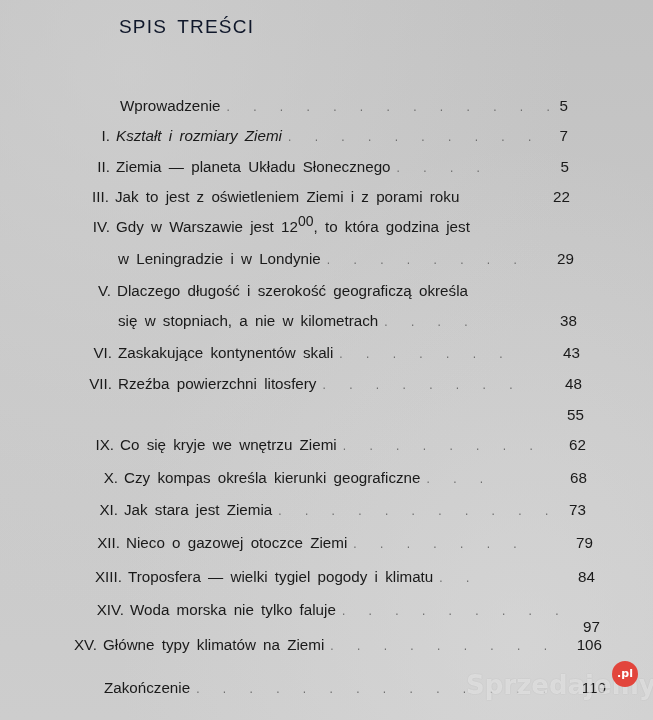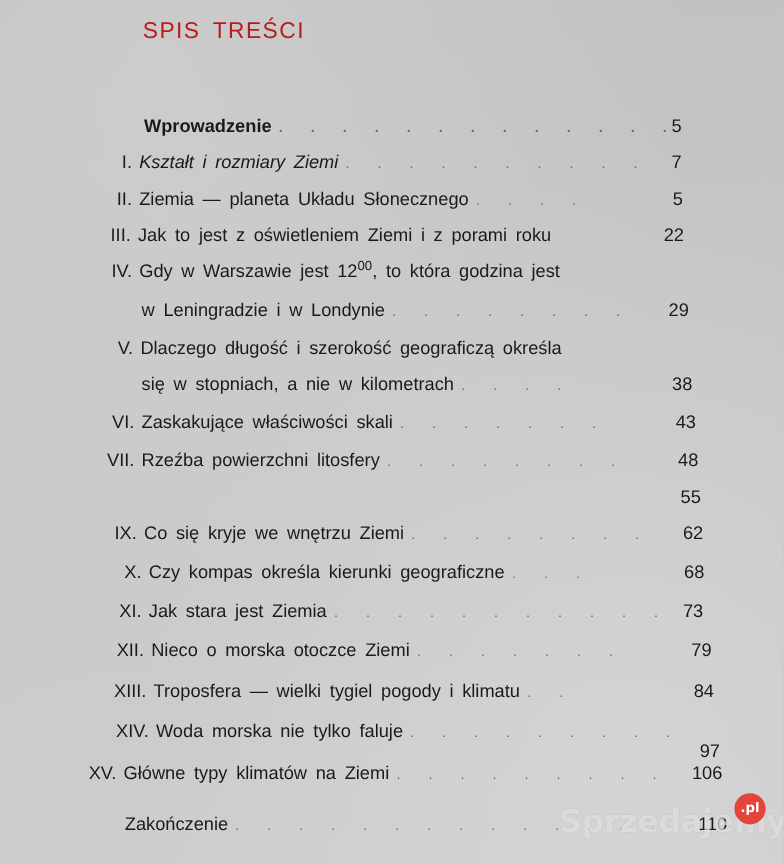--- a/index.html
+++ b/index.html
@@ -23,21 +23,21 @@
       position: absolute;
       left: 0; top: 0;
       width: 653px; height: 720px;
     }
     .title {
       position: absolute;
       left: 119px;
       top: 16px;
       font-size: 19px;
       letter-spacing: 1.2px;
-      color: #b91c1c;
+      color: #0f172a;
       word-spacing: 4px;
     }
     .toc {
       position: absolute;
       left: 0; top: 0;
       width: 653px; height: 720px;
     }
     .entry {
       position: absolute;
       height: 22px;
@@ -66,21 +66,21 @@
     }
     .page-num {
       position: absolute;
       font-size: 15.2px;
       line-height: 22px;
       color: #1a1a1a;
       text-align: right;
       width: 40px;
     }
     sup {
-      font-size: 11px;
+      font-size: 14px;
       vertical-align: 6px;
       line-height: 0;
     }
     .watermark {
       position: absolute;
       left: 466px;
       top: 670px;
       font-family: "DejaVu Sans", sans-serif;
       font-weight: bold;
       font-size: 26px;
@@ -106,21 +106,21 @@
   </style>
 </head>
 <body>
 
 <div class="page">
 
   <div class="title">SPIS TREŚCI</div>
 
   <div class="toc">
 
-    <div class="entry" style="left:70px; top:95px;font-weight:bold;">
+    <div class="entry" style="left:70px; top:95px;">
       <span class="num" style="width:44px;"></span>
       <span class="text" style="margin-left:6px;">Wprowadzenie</span>
       <span class="leader">. . . . . . . . . . . . .</span>
     </div>
     <div class="page-num" style="left:528px; top:95px;">5</div>
 
     <div class="entry" style="left:50px; top:125px;">
       <span class="num" style="width:60px;">I.</span>
       <span class="text" style="margin-left:6px;font-style:italic;">Kształt i rozmiary Ziemi</span>
       <span class="leader">. . . . . . . . . .</span>
@@ -155,21 +155,21 @@
       <span class="text" style="margin-left:6px;">Dlaczego długość i szerokość geograficzą określa</span>
     </div>
     <div class="entry" style="left:118px; top:310px;">
       <span class="text">się w stopniach, a nie w kilometrach</span>
       <span class="leader">. . . .</span>
     </div>
     <div class="page-num" style="left:537px; top:310px;">38</div>
 
     <div class="entry" style="left:46px; top:342px;">
       <span class="num" style="width:66px;">VI.</span>
-      <span class="text" style="margin-left:6px;">Zaskakujące właściwości skali</span>
+      <span class="text" style="margin-left:6px;">Zaskakujące kontynentów skali</span>
       <span class="leader">. . . . . . .</span>
     </div>
     <div class="page-num" style="left:540px; top:342px;">43</div>
 
     <div class="entry" style="left:46px; top:373px;">
       <span class="num" style="width:66px;">VII.</span>
       <span class="text" style="margin-left:6px;">Rzeźba powierzchni litosfery</span>
       <span class="leader">. . . . . . . .</span>
     </div>
     <div class="page-num" style="left:542px; top:373px;">48</div>
@@ -192,21 +192,21 @@
 
     <div class="entry" style="left:46px; top:499px;">
       <span class="num" style="width:72px;">XI.</span>
       <span class="text" style="margin-left:6px;">Jak stara jest Ziemia</span>
       <span class="leader">. . . . . . . . . . . .</span>
     </div>
     <div class="page-num" style="left:546px; top:499px;">73</div>
 
     <div class="entry" style="left:46px; top:532px;">
       <span class="num" style="width:74px;">XII.</span>
-      <span class="text" style="margin-left:6px;">Nieco o morska otoczce Ziemi</span>
+      <span class="text" style="margin-left:6px;">Nieco o gazowej otoczce Ziemi</span>
       <span class="leader">. . . . . . .</span>
     </div>
     <div class="page-num" style="left:553px; top:532px;">79</div>
 
     <div class="entry" style="left:46px; top:566px;">
       <span class="num" style="width:76px;">XIII.</span>
       <span class="text" style="margin-left:6px;">Troposfera — wielki tygiel pogody i klimatu</span>
       <span class="leader">. .</span>
     </div>
     <div class="page-num" style="left:555px; top:566px;">84</div>

